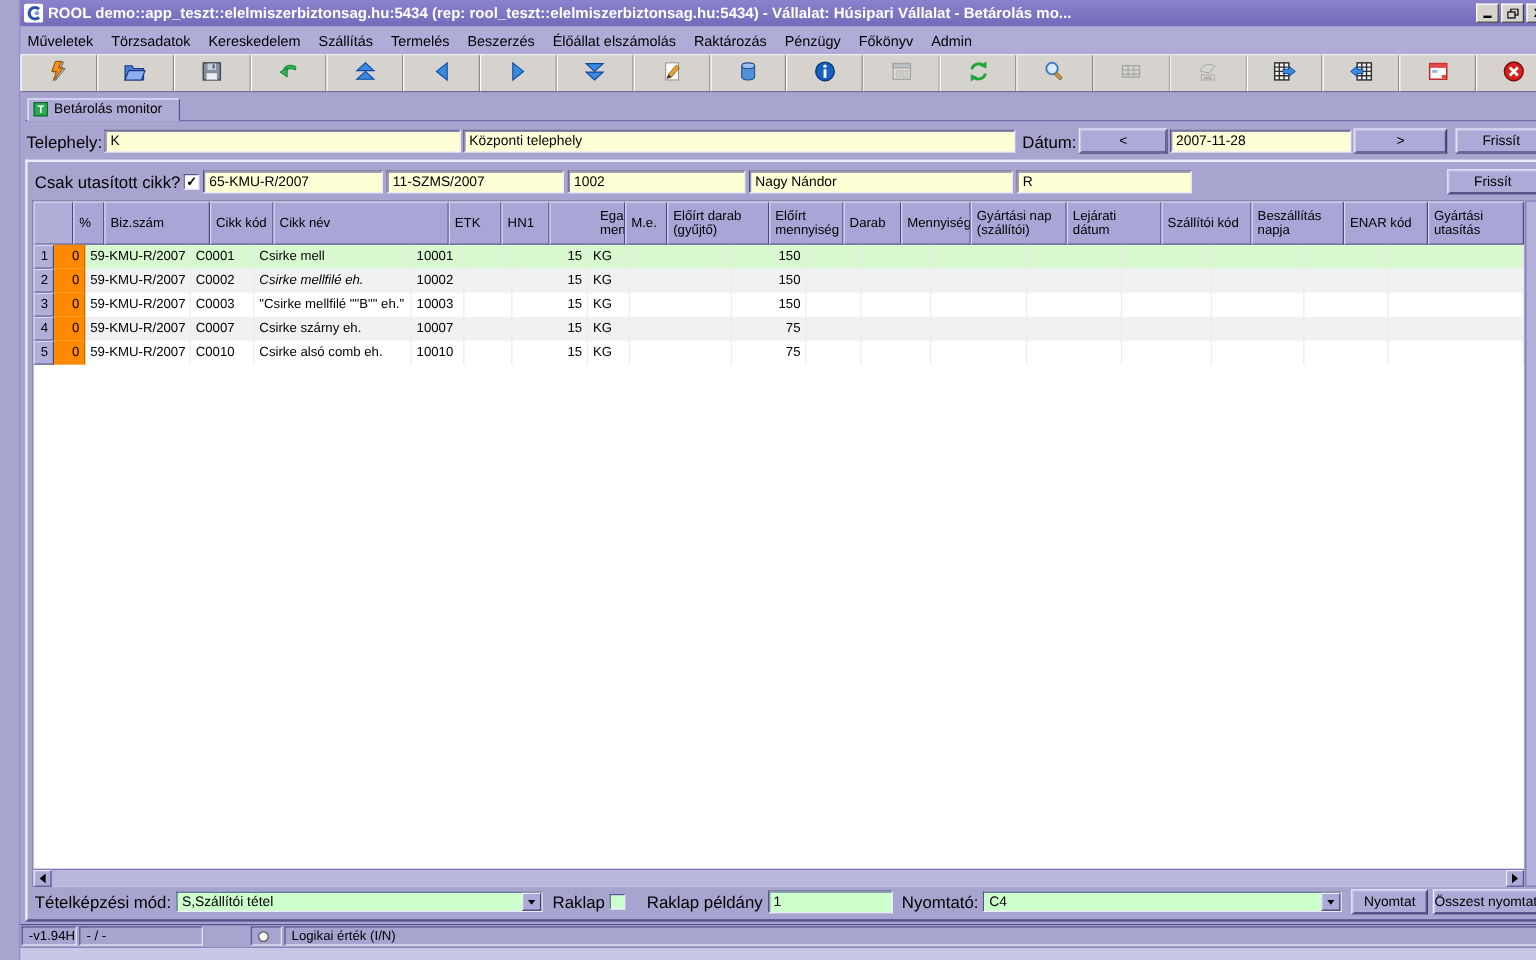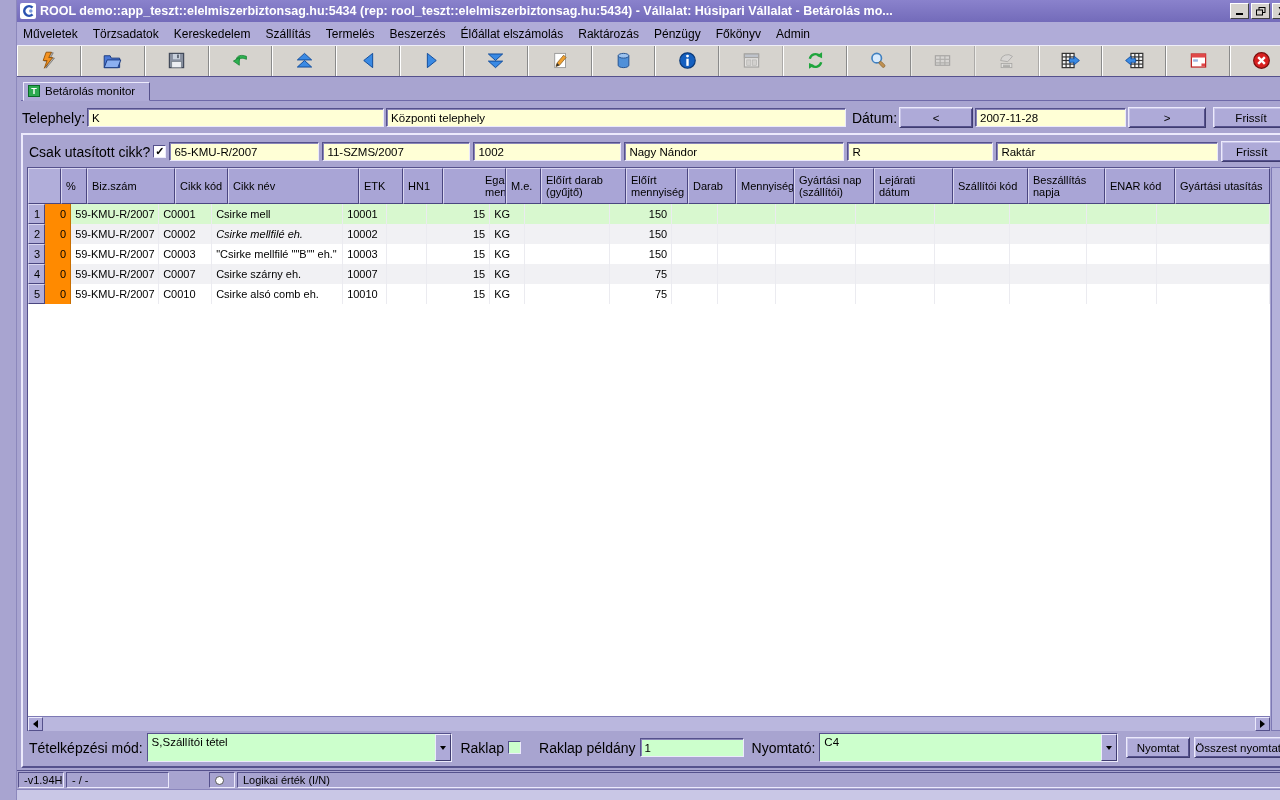--- a/index.html
+++ b/index.html
@@ -64,21 +64,21 @@
 .tri-r{width:0;height:0;border-top:4px solid transparent;border-bottom:4px solid transparent;border-left:5px solid #000;}
 .tri-down{width:0;height:0;border-left:3.5px solid transparent;border-right:3.5px solid transparent;border-top:4px solid #000;}
 
 
 .chk-row{display:flex;align-items:center;gap:5px;margin:4px 2px 2px;flex-shrink:0;}
 .checkbox{width:13px;height:13px;background:#fff;border:1px solid;border-color:#55518c #eceafc #eceafc #55518c;display:flex;align-items:center;justify-content:center;font-size:11px;flex-shrink:0;}
 .checkbox.checked::after{content:"✓";font-weight:bold;}
 .checkbox.green.checked::after{color:#1a8a2a;}
 .checkbox.greenbg{background:#ccffcc;}
 .controls-row{display:flex;align-items:center;gap:4px;margin:2px 2px 1px;flex-shrink:0;}
-.combo{display:flex;align-items:stretch;background:#ccffcc;border:1px solid;border-color:#55518c #eceafc #eceafc #55518c;height:29px;}
+.combo{display:flex;align-items:stretch;background:#ccffcc;border:1px solid;border-color:#55518c #eceafc #eceafc #55518c;height:17px;}
 .combo .val{flex:1;padding:2px 4px;font-size:11.5px;white-space:nowrap;overflow:hidden;}
 .combo .drop{width:16px;background:#aeaad8;border:1px solid;border-color:#eceafc #3f3c70 #3f3c70 #eceafc;display:flex;align-items:center;justify-content:center;}
 .gfield{background:#ccffcc;border:1px solid;border-color:#55518c #eceafc #eceafc #55518c;box-shadow:inset 1px 1px 0 #8a86b8;height:19px;padding:1px 4px;font:11.5px "Liberation Sans",sans-serif;}
 
 
 .statusbar{height:19px;display:flex;gap:2px;padding:1px 1px;background:#a8a4d0;align-items:stretch;flex-shrink:0;border-top:1px solid #55518c;}
 .sb-panel{border:1px solid;border-color:#55518c #eceafc #eceafc #55518c;display:flex;align-items:center;padding:0 5px;font-size:11px;white-space:nowrap;}
 .sb-spacer{width:36px;}
 .sb-circle{width:9px;height:9px;border-radius:50%;background:#fff;border:1px solid #555;}
 .bottom-strip{height:11px;background:#c9c7e6;border-top:1px solid #8a86bc;flex-shrink:0;}
@@ -299,33 +299,32 @@
 
       <div class="filter-row">
         <span class="label">Csak utasított cikk?</span>
         <span class="checkbox checked"></span>
         <span style="display:flex;gap:3px;">
             <input class="yfield" value="65-KMU-R/2007" style="width: 150px;">
             <input class="yfield" value="11-SZMS/2007" style="width: 148px;">
             <input class="yfield" value="1002" style="width: 148px;">
             <input class="yfield" value="Nagy Nándor" style="width: 220px;">
             <input class="yfield" value="R" style="width: 146px;">
-            <input class="yfield" value="Raktár" style="width: 222px;">
           </span>
         <button class="btn" style="width:76px;margin-left:auto">Frissít</button>
       </div>
 
       <div class="table-box">
         <div class="table-main">
           <div class="thead">
               <div class="th gutter"></div>
               <div class="th" style="width: 26px;">%</div>
               <div class="th" style="width: 88px;">Biz.szám</div>
               <div class="th" style="width: 53px;">Cikk kód</div>
-              <div class="th" style="width: 131px;">Cikk név</div>
+              <div class="th" style="width: 146px;">Cikk név</div>
               <div class="th" style="width: 44px;">ETK</div>
               <div class="th" style="width: 40px;">HN1</div>
               <div class="th" style="width: 63px; padding-left: 41px;">Egalizált mennyiség</div>
               <div class="th" style="width: 35px;">M.e.</div>
               <div class="th" style="width: 85px;">Előírt darab (gyűjtő)</div>
               <div class="th" style="width: 62px;">Előírt mennyiség</div>
               <div class="th" style="width: 48px;">Darab</div>
               <div class="th" style="width: 58px;">Mennyiség</div>
               <div class="th" style="width: 80px;">Gyártási nap (szállítói)</div>
               <div class="th" style="width: 79px;">Lejárati dátum</div>

